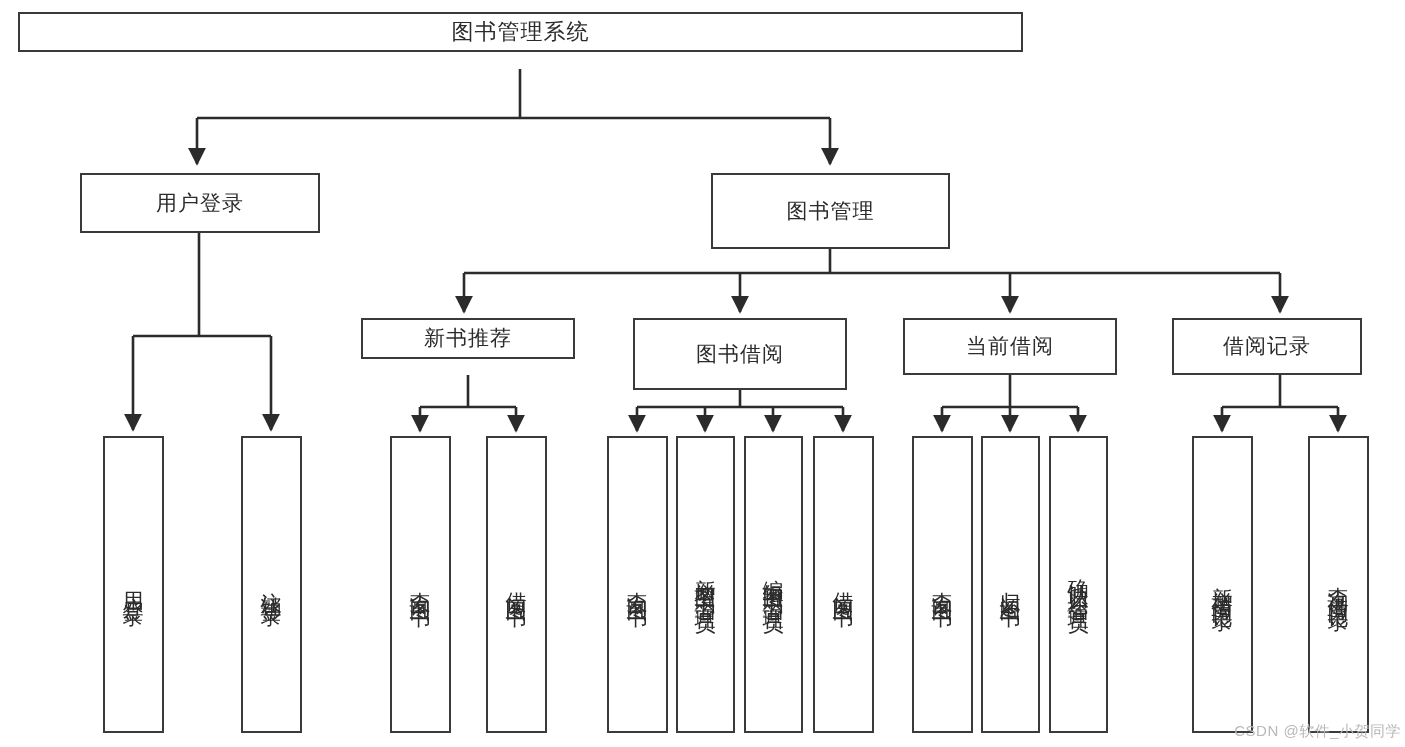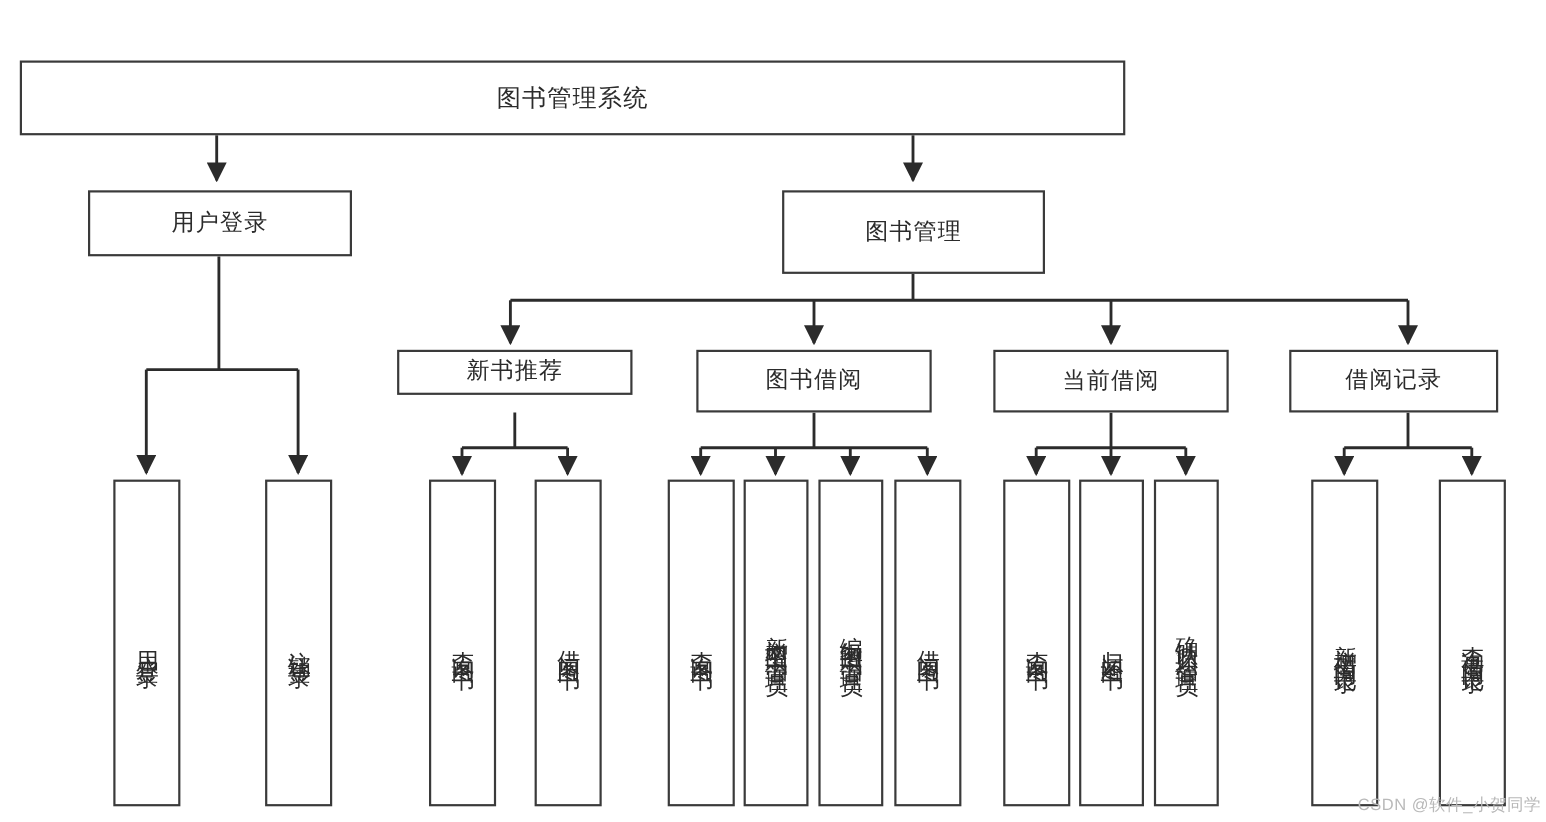--- a/index.html
+++ b/index.html
@@ -97,35 +97,35 @@
       <path d="M 1010 407 L 1010 431" marker-end="url(#arrow)"></path>
       <path d="M 1078 407 L 1078 431" marker-end="url(#arrow)"></path>
 
       <path d="M 1280 375 L 1280 407"></path>
       <path d="M 1222 407 L 1338 407"></path>
       <path d="M 1222 407 L 1222 431" marker-end="url(#arrow)"></path>
       <path d="M 1338 407 L 1338 431" marker-end="url(#arrow)"></path>
     </g>
   </svg>
 
-  <div class="node h root" style="left:18px;top:12px;width:1005px;height:68px;margin-top:43px;">
+  <div class="node h root" style="left:18px;top:12px;width:1005px;height:40px;">
     <span class="label">图书管理系统</span>
   </div>
 
   <div class="node h" style="left:80px;top:173px;width:240px;height:60px;">
     <span class="label">用户登录</span>
   </div>
   <div class="node h" style="left:711px;top:173px;width:239px;height:76px;">
     <span class="label">图书管理</span>
   </div>
 
   <div class="node h" style="left:361px;top:318px;width:214px;height:41px;">
     <span class="label">新书推荐</span>
   </div>
-  <div class="node h" style="left:633px;top:318px;width:214px;height:57px;">
+  <div class="node h" style="left:633px;top:318px;width:214px;height:72px;">
     <span class="label">图书借阅</span>
   </div>
   <div class="node h" style="left:903px;top:318px;width:214px;height:57px;font-family:Liberation Serif, serif;">
     <span class="label">当前借阅</span>
   </div>
   <div class="node h" style="left:1172px;top:318px;width:190px;height:57px;">
     <span class="label">借阅记录</span>
   </div>
 
   <div class="node v" style="left:103px;top:436px;width:61px;height:297px;">

